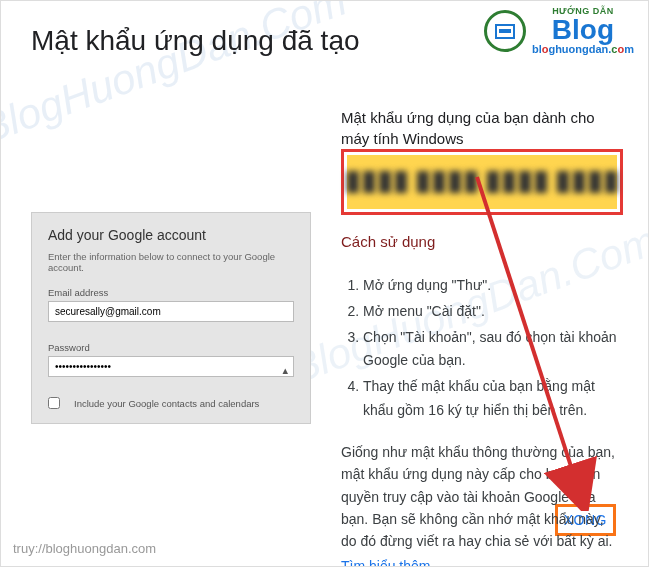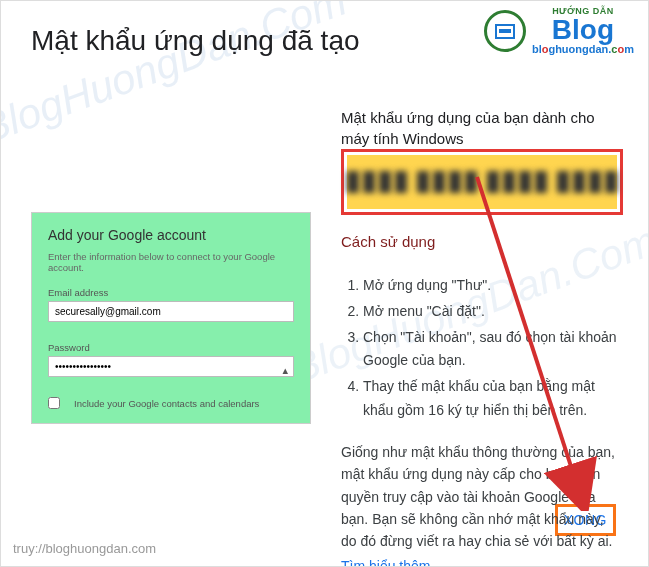--- a/index.html
+++ b/index.html
@@ -10,21 +10,21 @@
     .watermark-bg::after { content: "BlogHuongDan.Com"; position: absolute; top: 280px; left: 280px; font-size: 42px; color: rgba(100,150,200,0.12); transform: rotate(-20deg); font-style: italic; white-space: nowrap; }
     
     .content { position: relative; z-index: 1; padding: 24px 30px; }
     
     .page-title { font-size: 28px; color: #202124; font-weight: 400; margin-bottom: 30px; }
     
     .main-row { display: flex; gap: 30px; }
     .left-col { flex: 0 0 280px; padding-top: 125px; }
     .right-col { flex: 1; padding-top: 20px; }
     
-    .google-panel { border: 1px solid #ccc; background: #86efac; padding: 14px 16px; font-size: 11px; color: #555; }
+    .google-panel { border: 1px solid #ccc; background: #e5e5e5; padding: 14px 16px; font-size: 11px; color: #555; }
     .google-panel h3 { font-size: 14px; font-weight: 400; color: #333; margin-bottom: 8px; }
     .google-panel .subtitle { font-size: 9.5px; color: #666; margin-bottom: 14px; }
     .field-label { font-size: 9.5px; color: #555; margin-bottom: 3px; }
     .field-input { width: 100%; border: 1px solid #bbb; padding: 4px 6px; font-size: 10px; margin-bottom: 20px; background: #fff; }
     .pwd-wrap { position: relative; }
     .pwd-wrap .eye { position: absolute; right: 6px; top: 22px; font-size: 11px; color: #555; cursor: pointer; }
     .checkbox-row { display: flex; align-items: center; gap: 14px; font-size: 9.5px; color: #555; }
     .checkbox-row input { width: 12px; height: 12px; }
     
     .section-heading { font-size: 15px; font-weight: 400; color: #202124; line-height: 1.4; }

